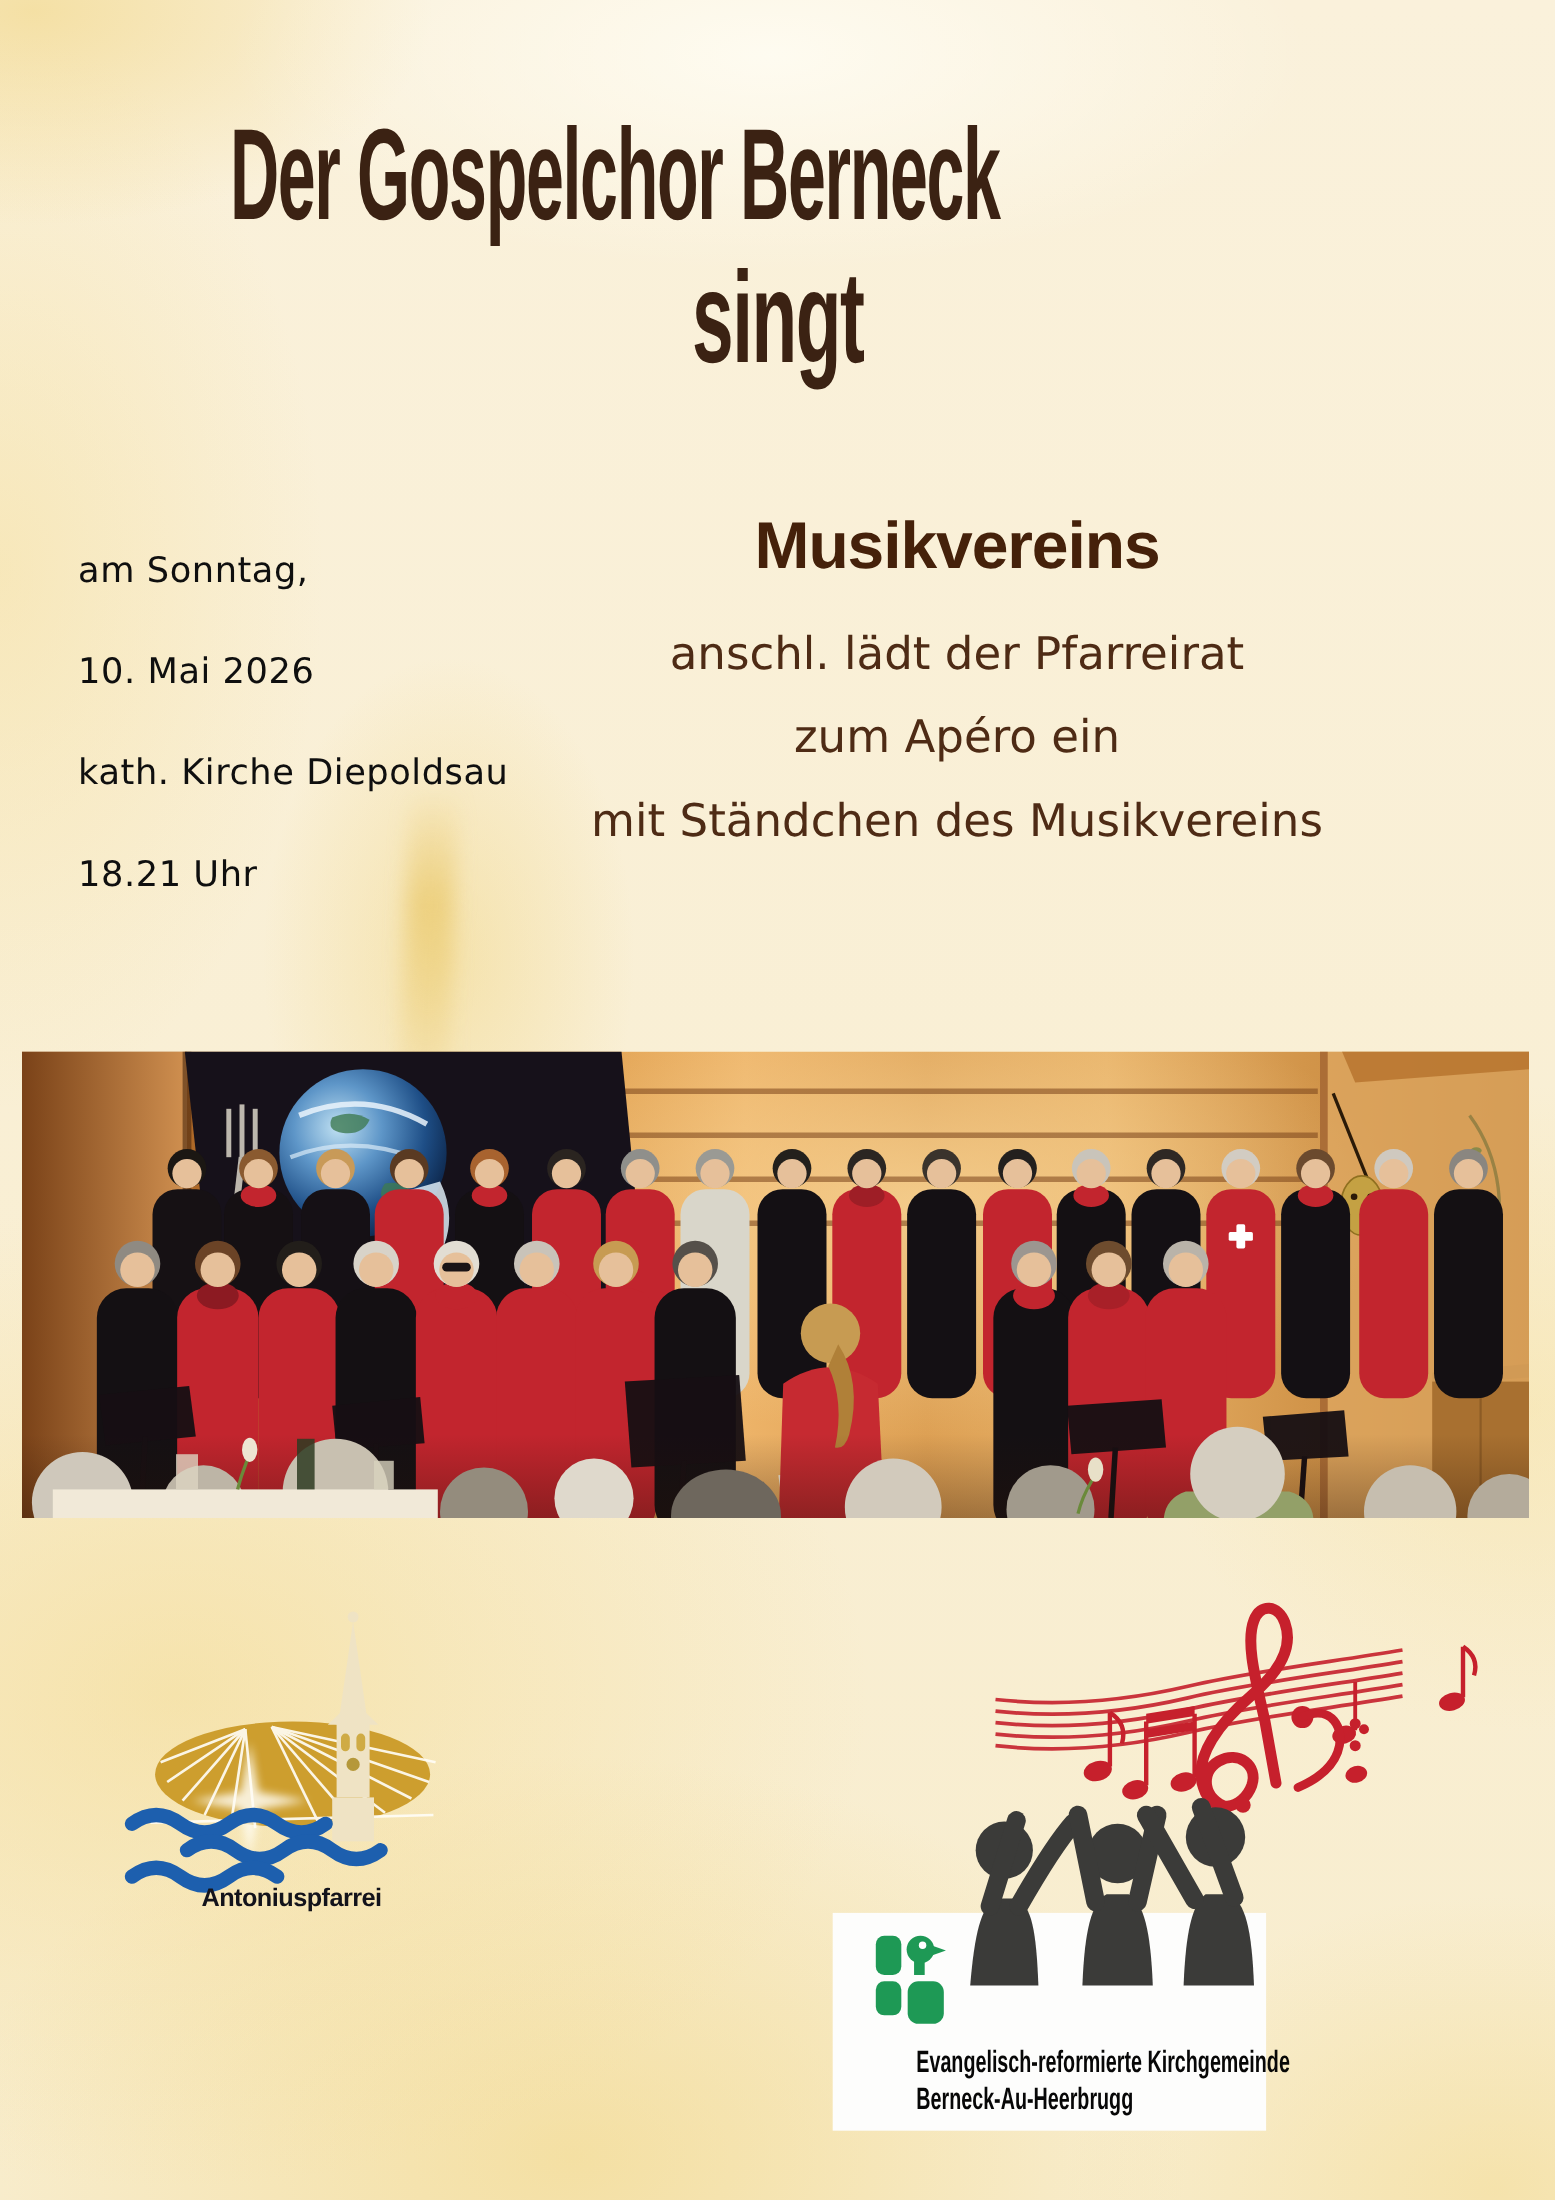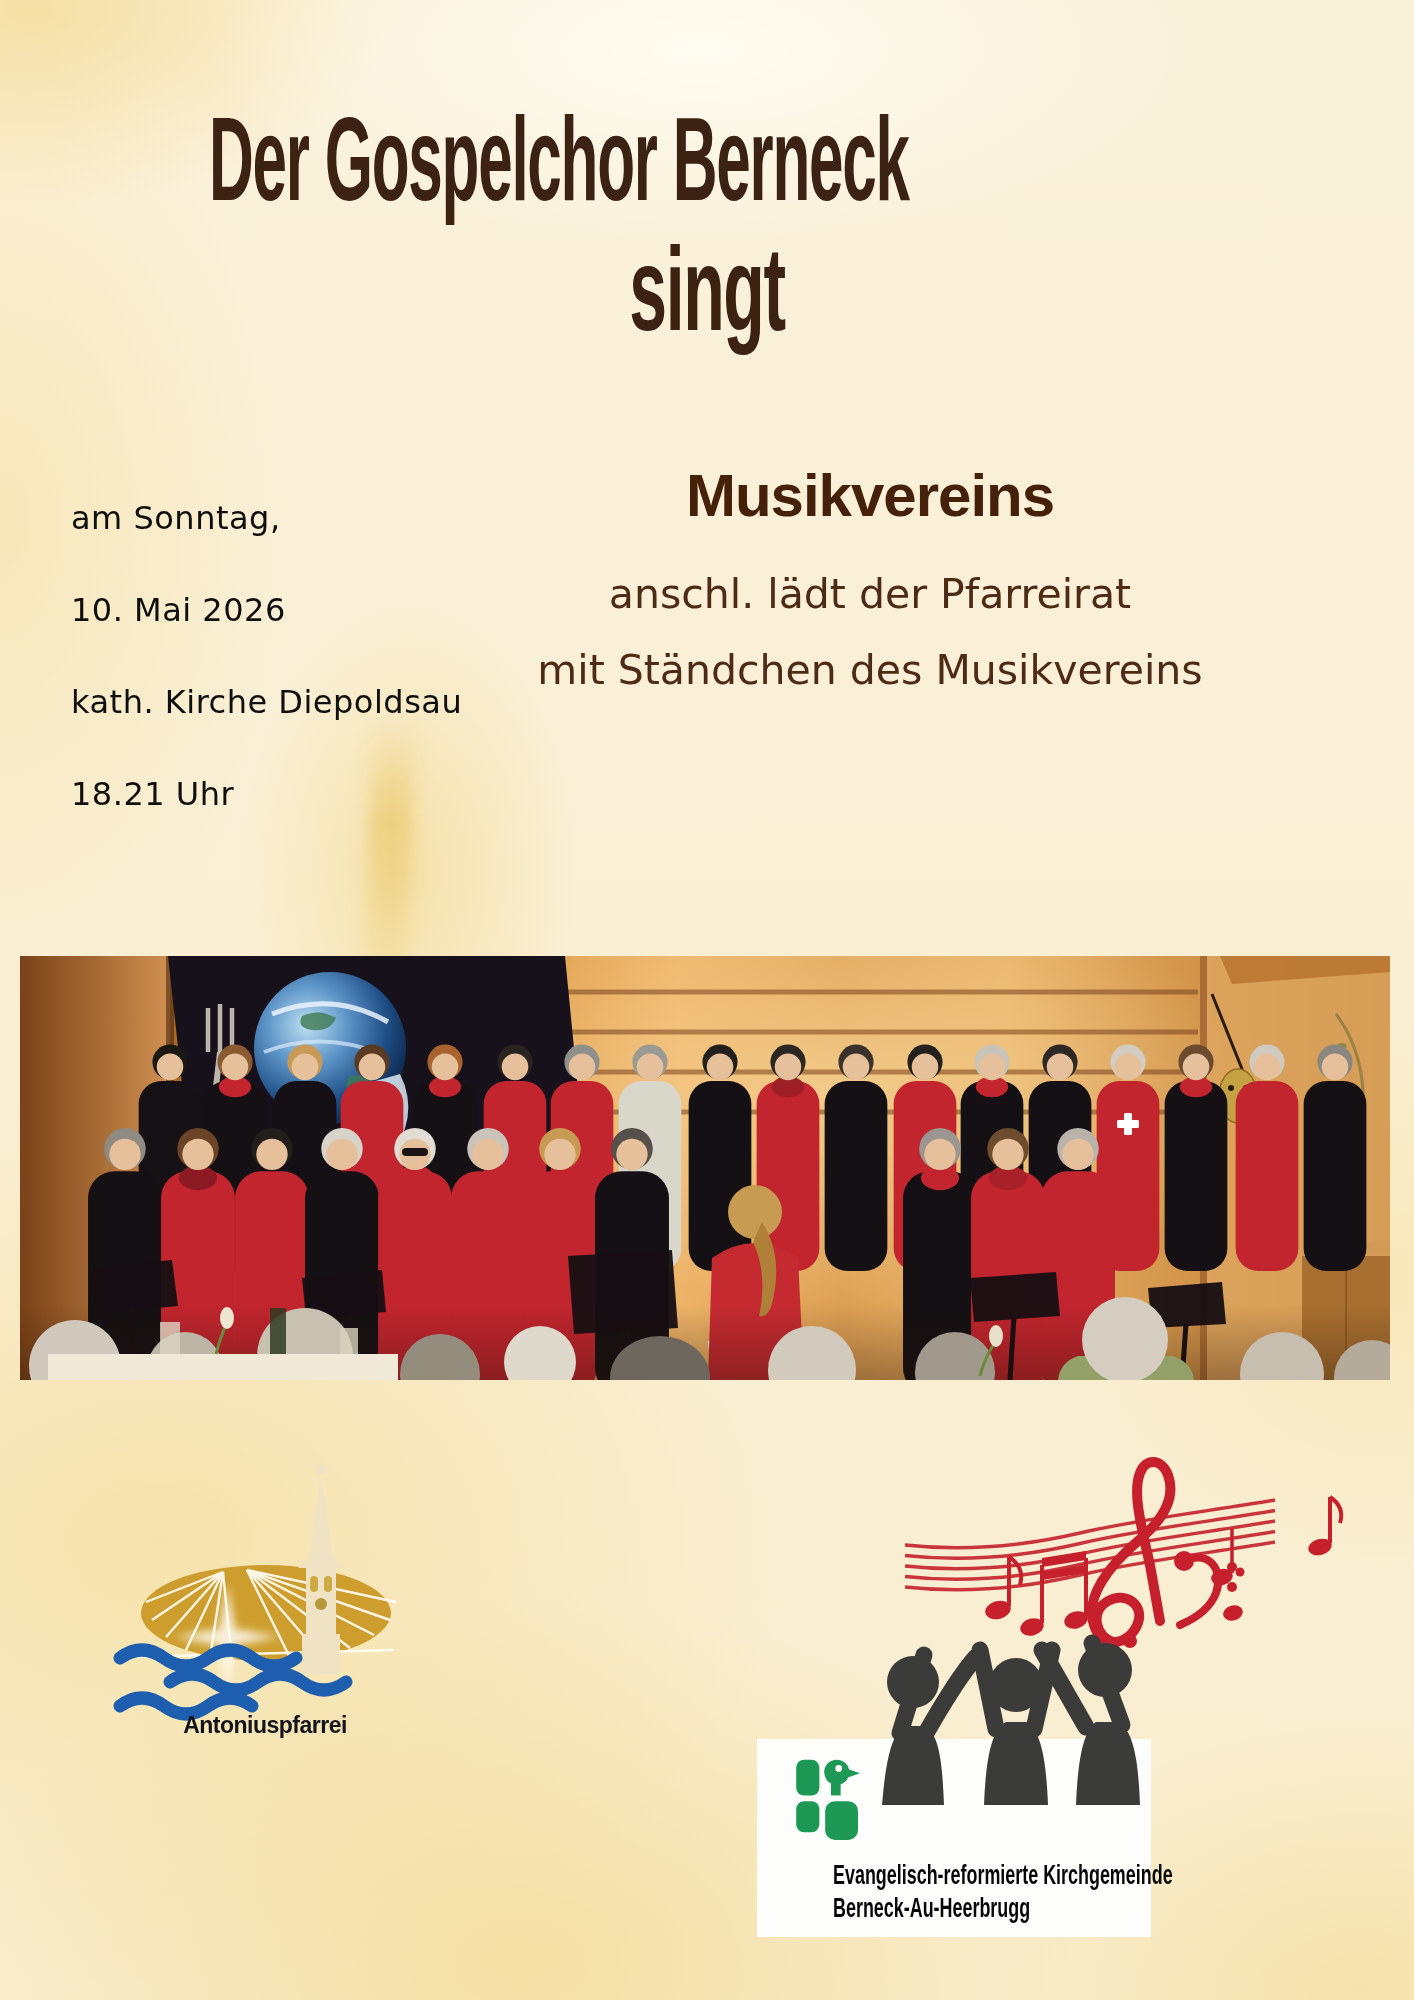--- a/index.html
+++ b/index.html
@@ -79,20 +79,21 @@
   <div class="when">
     <div>am Sonntag,</div>
     <div>10. Mai 2026</div>
     <div>kath. Kirche Diepoldsau</div>
     <div>18.21 Uhr</div>
   </div>
 
   <div class="service">
     <div class="h">Musikvereins</div>
     <div class="d first">anschl. lädt der Pfarreirat</div>
+    <div class="d">zum Apéro ein</div>
     <div class="d">mit Ständchen des Musikvereins</div>
   </div>
 
   <div class="photo">
     <svg width="1370" height="424" viewBox="0 0 1370 424">
       <defs>
         <linearGradient id="wall" x1="0" y1="0" x2="1" y2="0">
           <stop offset="0" stop-color="#8F5220"></stop>
             <stop offset=".12" stop-color="#B06A28"></stop>
           <stop offset=".3" stop-color="#D89440"></stop>

